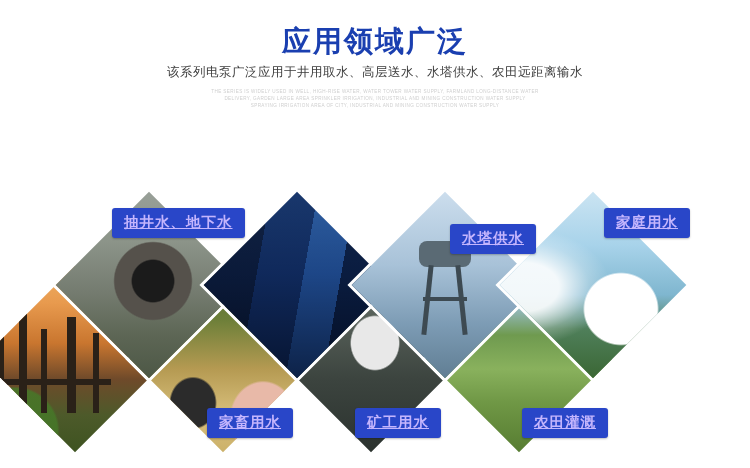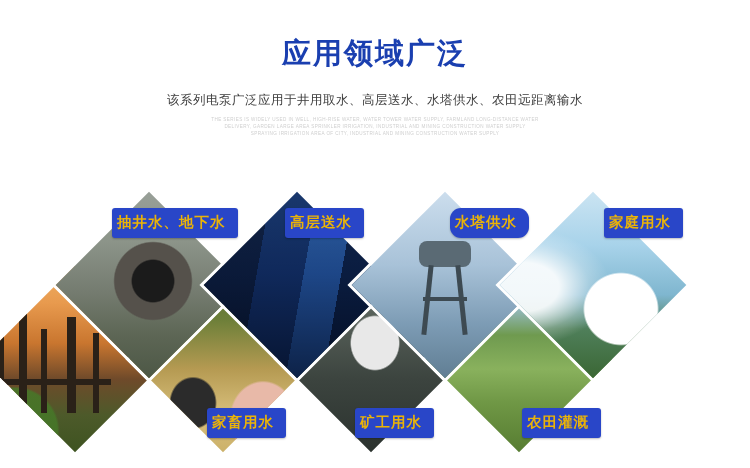--- a/index.html
+++ b/index.html
@@ -8,32 +8,32 @@
     background:#ffffff;
     font-family:"Liberation Sans","DejaVu Sans",sans-serif;
     overflow:hidden;
     position:relative;
   }
   .page{position:relative;width:750px;height:468px;}
 
   
   .header{position:absolute;top:0;left:0;width:750px;text-align:center;}
   .title-row{
-    margin-top:34px;
+    margin-top:22px;
     display:flex;justify-content:center;align-items:baseline;gap:26px;
     white-space:nowrap;
   }
   .title-main{
     font-size:29px;font-weight:bold;color:#1a3fb0;letter-spacing:2px;
   }
   .title-sub{
     font-size:29px;font-weight:bold;color:#1a3fb0;letter-spacing:1px;
   }
   .desc{
-    margin-top:16px;
+    margin-top:0;
     font-size:12.5px;color:#3b3b3b;line-height:20px;letter-spacing:0.5px;
   }
   .faint{
     margin-top:6px;
     font-size:4.6px;color:#cfcfcf;line-height:7px;letter-spacing:0.4px;
     transform:scale(1,1);
   }
 
   
   .diamond-area{position:absolute;left:0;top:168px;width:750px;height:300px;}
@@ -50,29 +50,30 @@
     width:200px;height:200px;
     margin-left:-100px;margin-top:-100px;
     transform:rotate(-45deg);
     background-size:cover;background-position:center;
   }
 
   
   .lbl{
     position:absolute;
     background:#2946c8;
-    color:#eab308;
+    color:#c4b5fd;
     font-size:14.5px;
     font-weight:bold;
     letter-spacing:1px;
-    padding:5px 12px 6px 5px;
+    padding:5px 12px 6px 12px;
     border-radius:3px;
     white-space:nowrap;
     text-align:center;
     box-shadow:0 1px 2px rgba(0,0,0,.25);
+    text-decoration:underline;
   }
 
   
   .img-factory{
     background:
       radial-gradient(circle at 20% 86%, rgba(70,120,40,.85) 0 18%, rgba(0,0,0,0) 19%),
       linear-gradient(180deg,#f0b56a 0%,#e89a4e 22%,#c9762f 42%,#6f4a2a 60%,#4d5a2a 78%,#3b521f 100%);
   }
   .img-factory .stack{position:absolute;background:#2a2118;}
   .img-well{
@@ -177,22 +178,21 @@
       </div>
     </div>
 
     <div class="dm" style="left:524px; top:48px;">
       <div class="inner img-car">
         <div class="spray"></div>
       </div>
     </div>
 
     <div class="lbl" style="left:112px; top:40px;">抽井水、地下水</div>
-    <div class="lbl" style="left:285px; top:40px;">高层送水</div>
-    <div class="lbl" style="left:450px; top:40px;border-radius:11px;">水塔供水</div>
+    <div class="lbl" style="left:450px; top:56px;">水塔供水</div>
     <div class="lbl" style="left:604px; top:40px;">家庭用水</div>
 
     <div class="lbl" style="left:207px; top:240px;">家畜用水</div>
     <div class="lbl" style="left:355px; top:240px;">矿工用水</div>
     <div class="lbl" style="left:516px; top:240px;margin-left:6px;">农田灌溉</div>
 
   </div>
 </div>
 
 </body></html>

